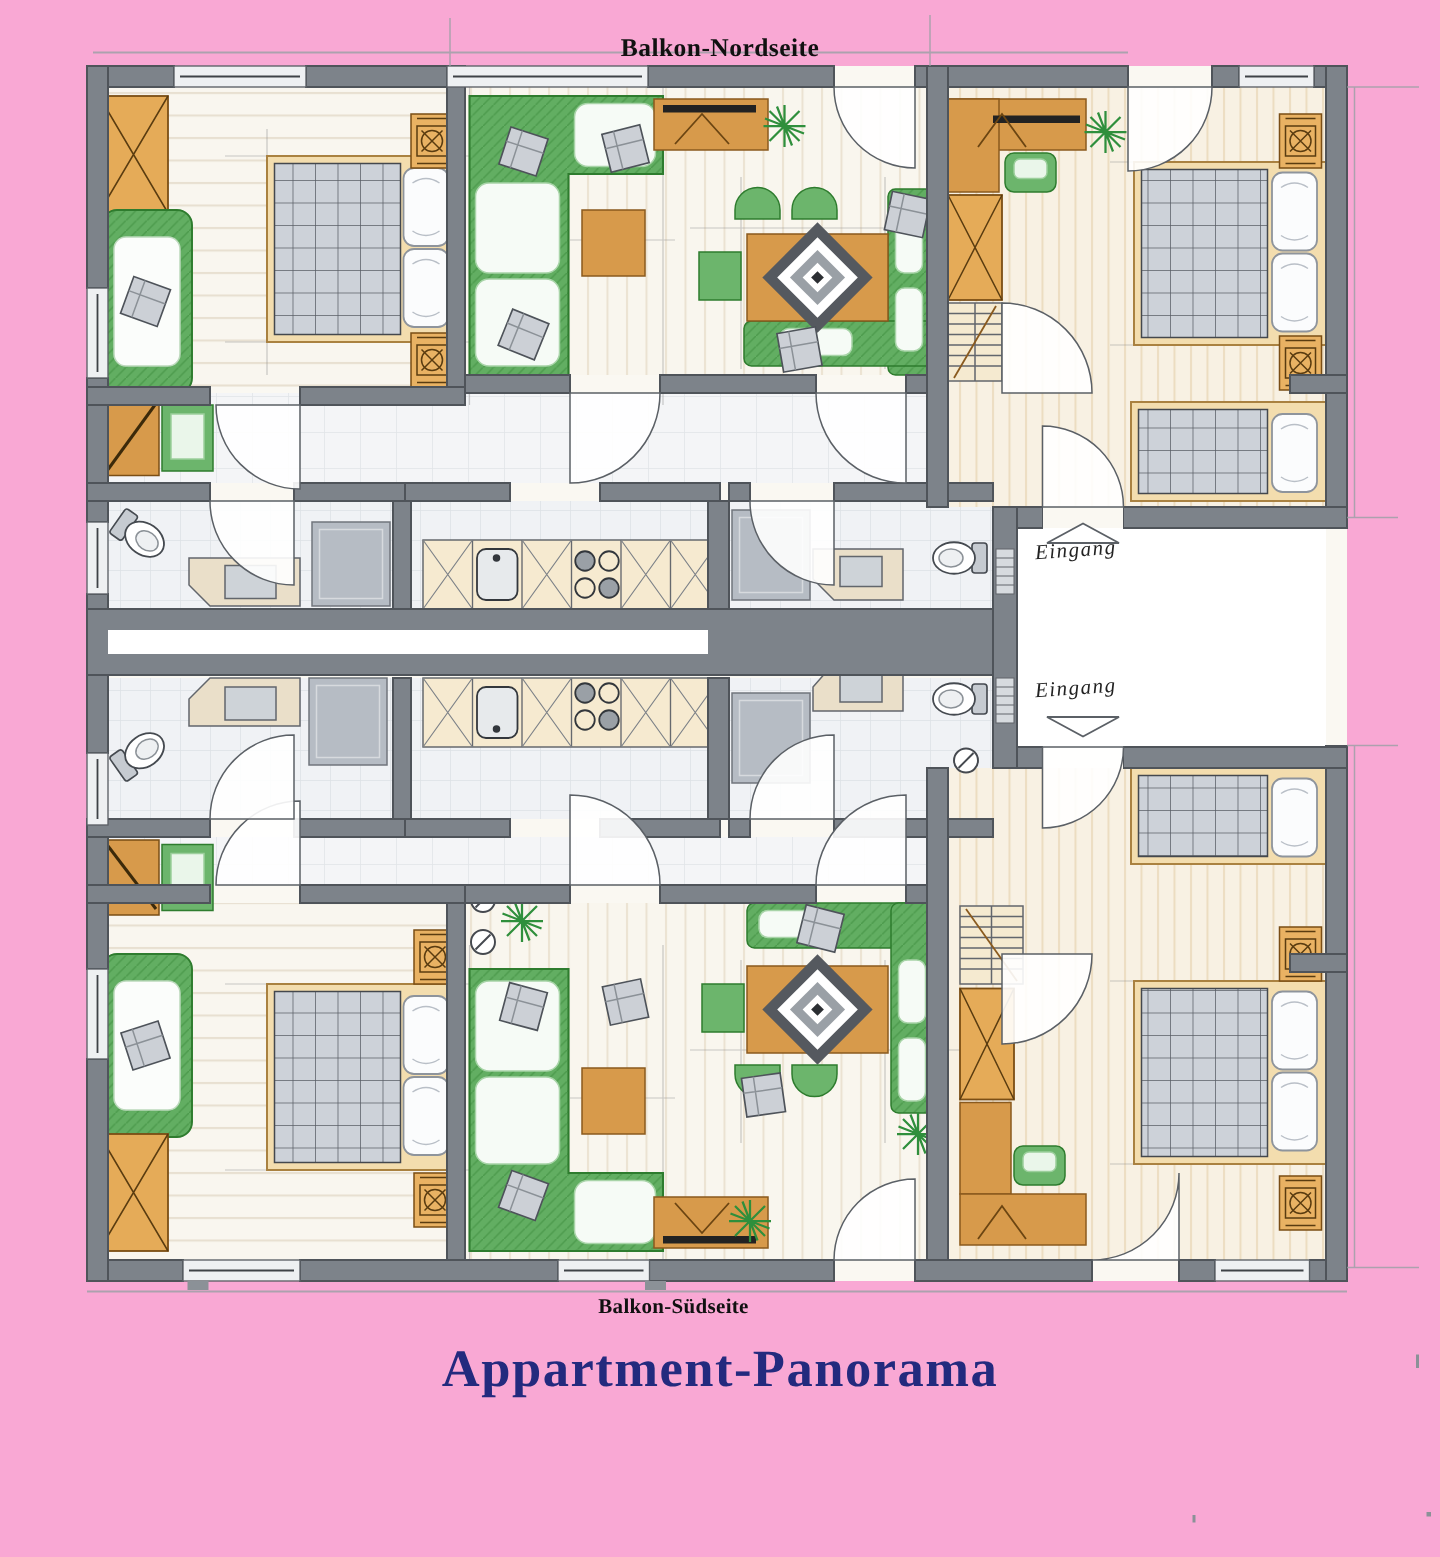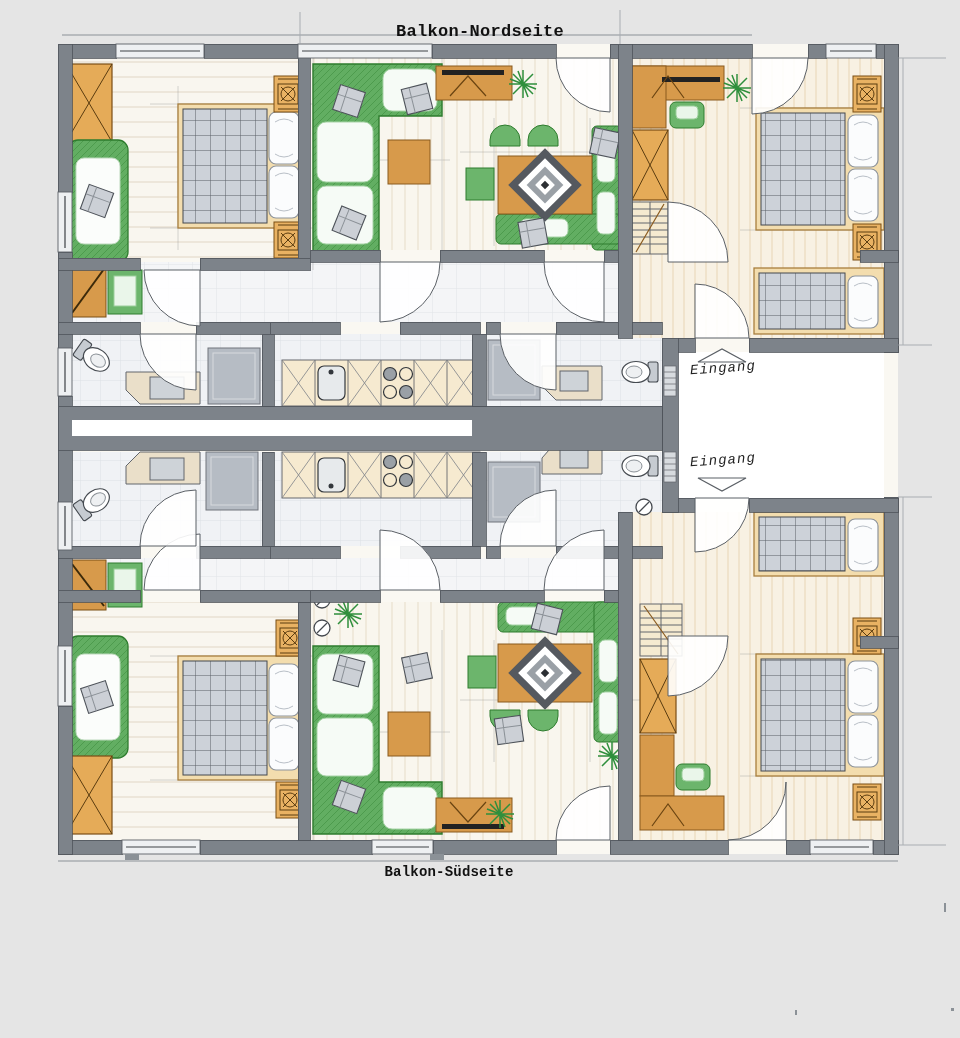--- a/index.html
+++ b/index.html
@@ -1,17 +1,17 @@
 <!DOCTYPE html>
 <html><head>
 <meta charset="utf-8">
 <style>
   html,body{margin:0;padding:0;background:#fff;}
-  #stage{position:relative;width:960px;height:1038px;background:#e5e5e5;overflow:hidden;
-         font-family:Liberation Mono, monospace;}
+  #stage{position:relative;width:960px;height:1038px;background:#f9a8d4;overflow:hidden;
+         font-family:Liberation Serif, serif;}
   #plan-svg{position:absolute;left:0;top:0;}
   .lbl{position:absolute;color:#111;font-weight:bold;white-space:nowrap;text-align:center;}
   #balkon-nord{left:0;right:0;top:22px;text-align:center;font-size:17px;letter-spacing:.3px;}
   #balkon-sued{left:449px;top:864px;transform:translateX(-50%);font-size:14px;letter-spacing:.2px;}
   #main-title{position:absolute;left:0;right:0;top:893px;text-align:center;
               font-size:35px;font-weight:bold;color:#232a7e;letter-spacing:1px;}
   .eingang{position:absolute;font-style:italic;font-weight:normal;font-size:14px;color:#222;
            transform:rotate(-4deg);letter-spacing:1px;}
   #eingang-1{left:690px;top:360px;}
   #eingang-2{left:690px;top:452px;}
@@ -480,16 +480,17 @@
     <rect x="125" y="854" width="14" height="6"></rect>
         <rect x="430" y="854" width="14" height="6"></rect>
     <rect x="944" y="903" width="2" height="9"></rect>
         <rect x="795" y="1010" width="2" height="5"></rect>
         <rect x="951" y="1008" width="3" height="3"></rect>
   </g>
 </svg>
 
 <div id="balkon-nord" class="lbl">Balkon-Nordseite</div>
 <div id="balkon-sued" class="lbl">Balkon-Südseite</div>
+<div id="main-title">Appartment-Panorama</div>
 <div id="eingang-1" class="eingang">Eingang</div>
 <div id="eingang-2" class="eingang">Eingang</div>
 
 </div>
 
 </body></html>

